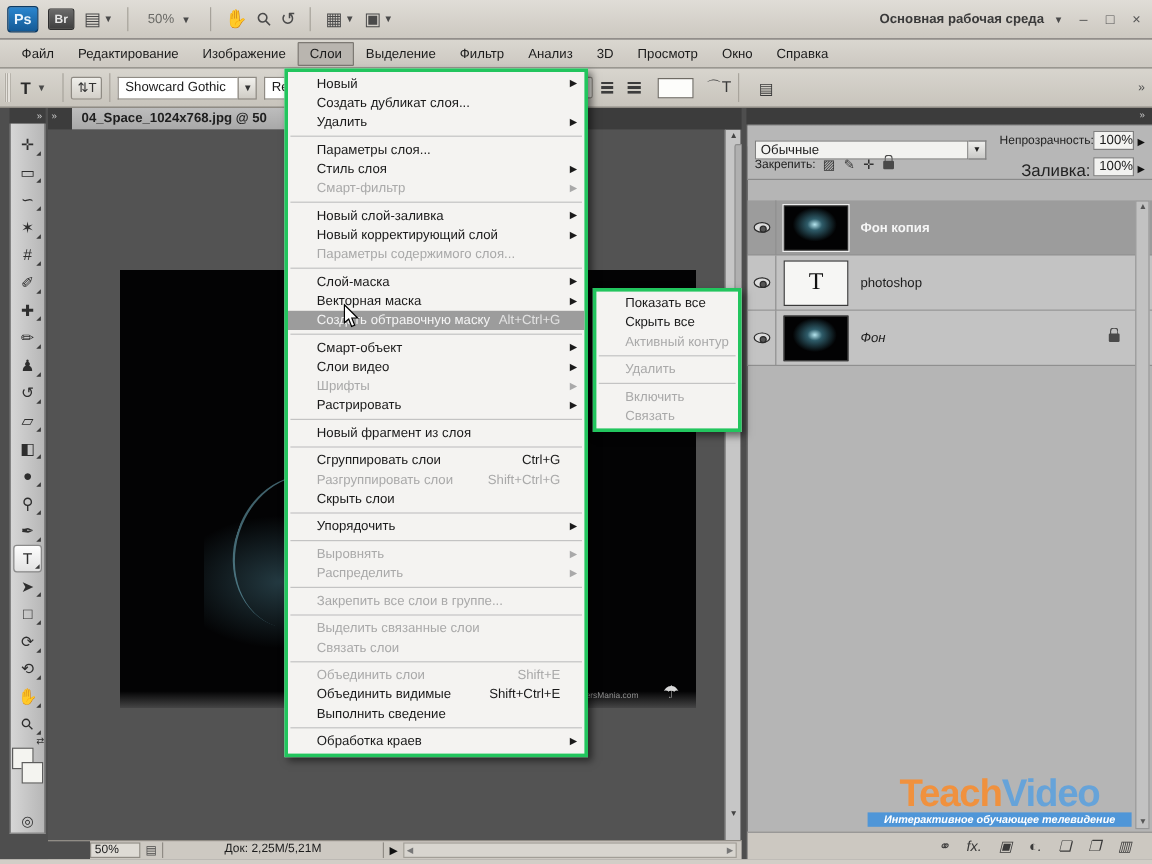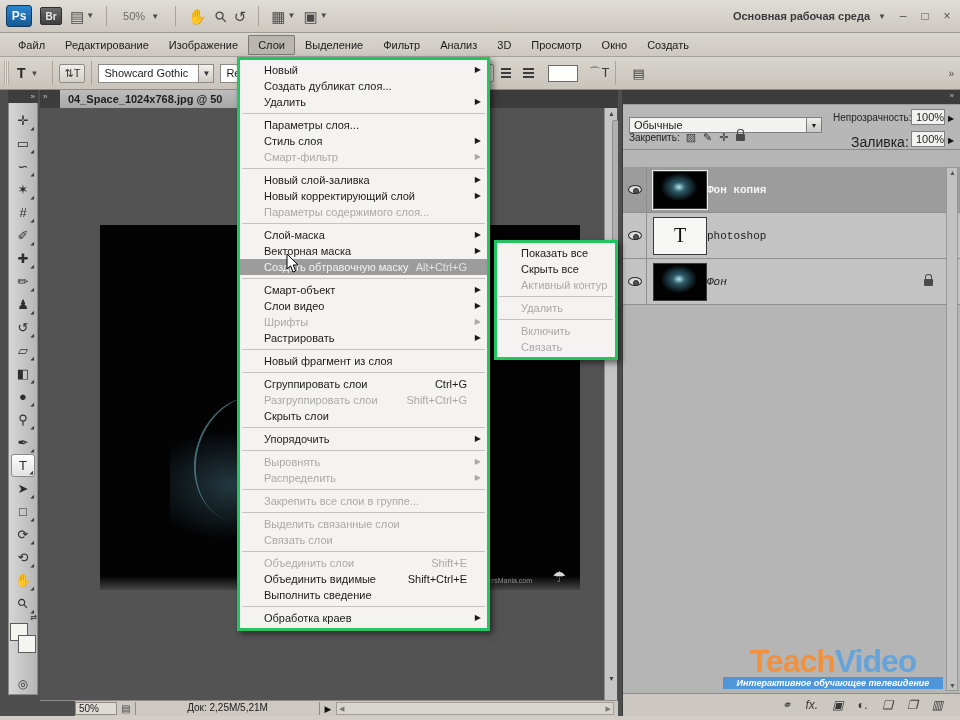--- a/index.html
+++ b/index.html
@@ -134,21 +134,21 @@
   .eye-cell { width:24px; height:46px; border-right:1px solid #8f8f8f; display:flex; align-items:center; justify-content:center; }
   .eye { width:14px; height:9px; border:1px solid #2a2a2a; border-radius:50%; position:relative; background:#dcdcdc; }
   .eye::after { content:""; position:absolute; left:4px; top:1.5px; width:4px; height:4px; border:1px solid #2a2a2a; border-radius:50%; background:#555; }
   .thumb { width:54px; height:38px; margin-left:6px; border:1px solid #3a3a3a; position:relative; flex:none; }
   .thumb.space-thumb { background:#020203; }
   .thumb.space-thumb::after { content:""; position:absolute; inset:0;
     background:radial-gradient(ellipse at 48% 42%, rgba(190,240,250,.95) 0%, rgba(70,140,160,.65) 16%, rgba(10,30,40,.0) 48%); }
   .layer-row.selected .thumb { outline:1px solid #ededed; }
   .thumb.text-thumb { background:#f6f6f4; display:flex; align-items:center; justify-content:center;
     font-family:"Liberation Serif", serif; font-size:20px; color:#111; }
-  .layer-name { margin-left:0; font-size:11px; color:#1c1c1c;font-family:Liberation Mono, monospace; }
+  .layer-name { margin-left:10px; font-size:11px; color:#1c1c1c; }
   .layer-row.selected .layer-name { color:#f5f5f5; font-weight:bold; }
   .layer-name.italic { font-style:italic; }
   .row-lock { position:absolute; right:28px; top:17px; }
   .padlock { display:inline-block; width:9px; height:7px; background:#4a4a4a; border-radius:1px; position:relative; }
   .padlock::before { content:""; position:absolute; left:1px; top:-5px; width:5px; height:5px;
     border:1.5px solid #4a4a4a; border-bottom:none; border-radius:3px 3px 0 0; }
   .panel-scroll { position:absolute; right:2px; top:63px; width:12px; height:524px; background:#c2c2c2; border:1px solid #979797;
     font-size:7px; color:#555; }
   .panel-scroll .up { position:absolute; top:1px; left:2px; } .panel-scroll .dn { position:absolute; bottom:1px; left:2px; }
   .teachvideo { position:absolute; left:100px; top:542px; width:220px; text-align:center; }
@@ -217,21 +217,21 @@
       <div class="mb-item">Файл</div>
       <div class="mb-item">Редактирование</div>
       <div class="mb-item">Изображение</div>
       <div class="mb-item active">Слои</div>
       <div class="mb-item">Выделение</div>
       <div class="mb-item">Фильтр</div>
       <div class="mb-item">Анализ</div>
       <div class="mb-item">3D</div>
       <div class="mb-item">Просмотр</div>
       <div class="mb-item">Окно</div>
-      <div class="mb-item">Создать</div>
+      <div class="mb-item">Справка</div>
     </div>
 
   <div class="optionsbar">
     <div class="grip"></div>
     <span class="opt-tool">
         <span>T</span>
         <span class="tb-dd">▼</span>
       </span>
     <span class="opt-sep"></span>
     <span class="opt-btn">⇅T</span>

